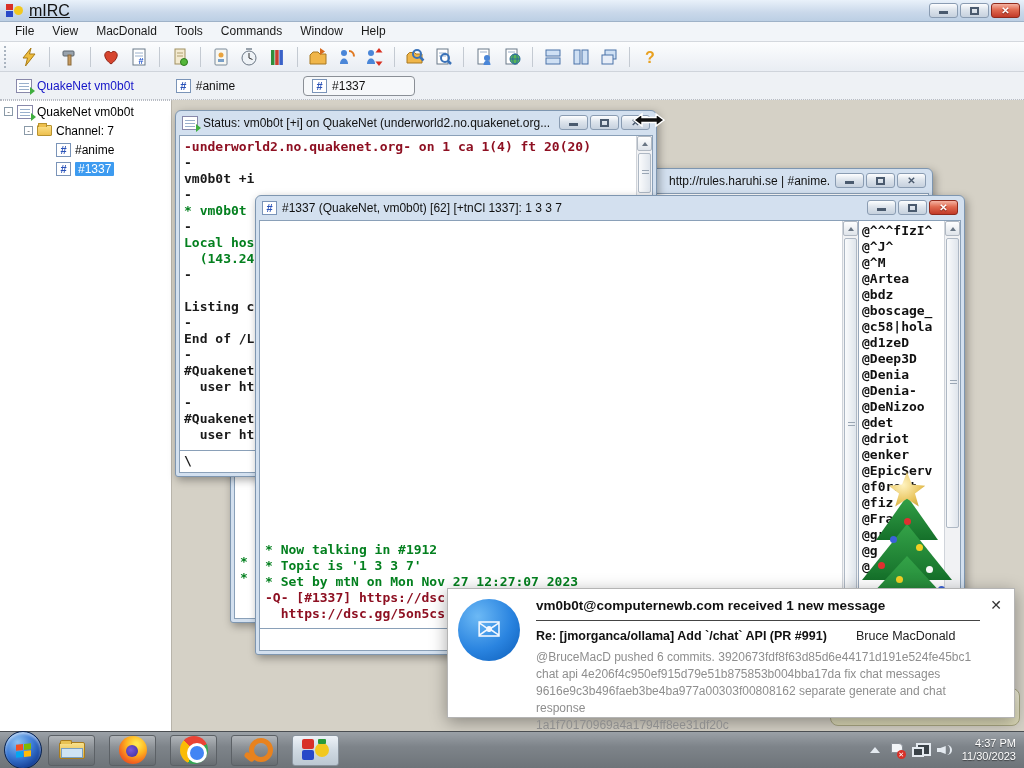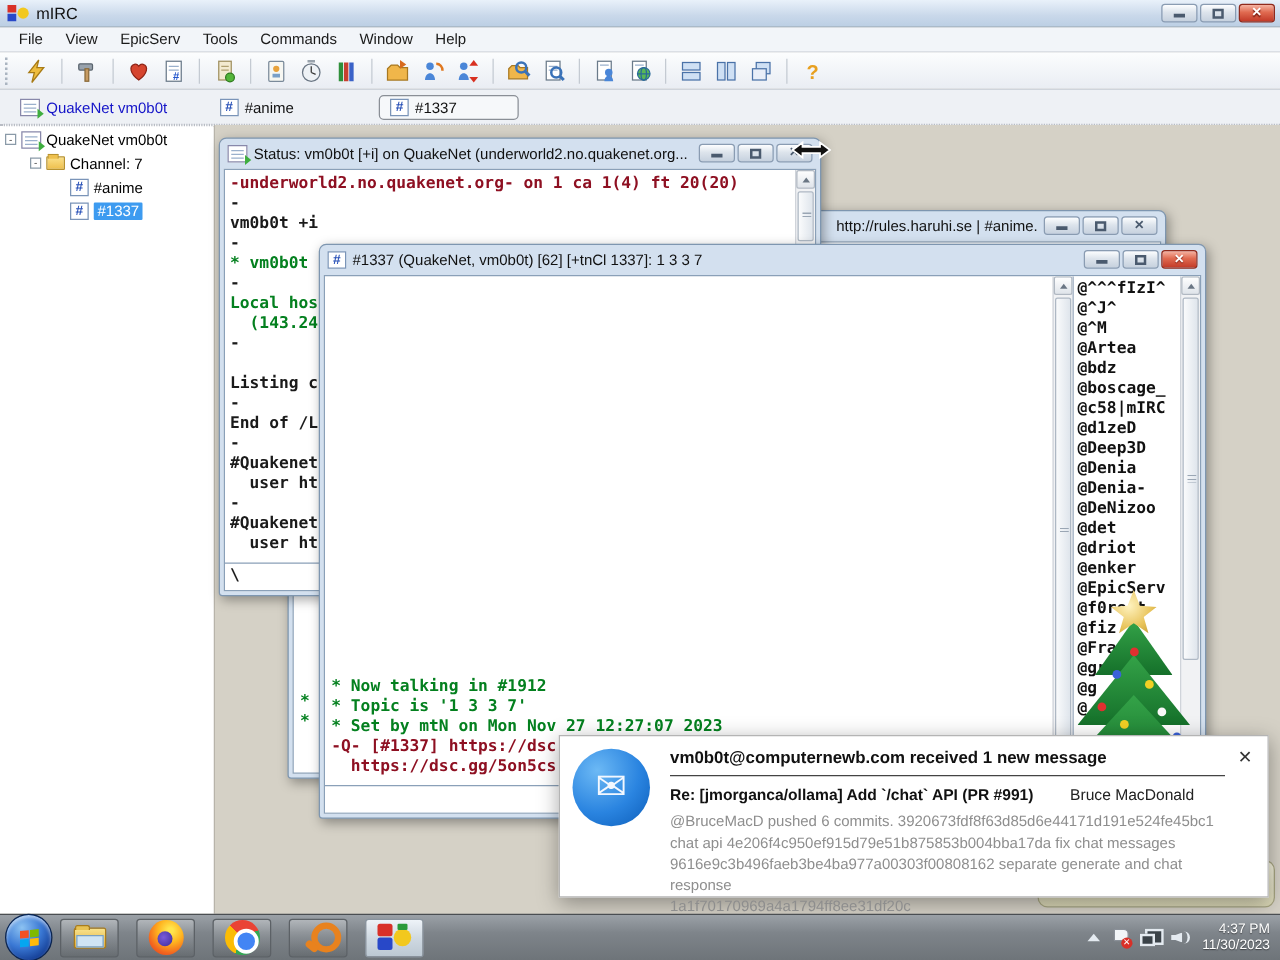--- a/index.html
+++ b/index.html
@@ -3,21 +3,21 @@
 <meta charset="utf-8">
 <style>
   * { margin:0; padding:0; box-sizing:border-box; }
   html,body { width:1024px; height:768px; overflow:hidden; font-family:"Liberation Sans", sans-serif; }
   .screen { position:relative; width:1024px; height:768px; background:#d5d1c6; overflow:hidden; }
 
   
   .main-titlebar { position:absolute; left:0; top:0; width:1024px; height:22px;
     background:linear-gradient(#e9f1fa,#c9d8ea 60%,#bccfe4); border-bottom:1px solid #9fb2c8;
     display:flex; align-items:center; padding:0 6px; gap:6px; }
-  .main-title { font-size:13px; color:#111; }
+  .main-title { font-size:16px; color:#111;text-decoration:underline; }
   .capbtns { position:absolute; right:4px; top:3px; display:flex; gap:2px; }
   .cbtn { width:29px; height:15px; border:1px solid #8a9cb2; border-radius:3px;
     background:linear-gradient(#fdfeff,#dde4ec 45%,#c6d1de); position:relative; }
   .cbtn .g-min { position:absolute; left:9px; bottom:3px; width:9px; height:3px; background:#4a5a6e; }
   .cbtn .g-max { position:absolute; left:9px; top:3px; width:9px; height:8px; border:2px solid #4a5a6e; }
   .cbtn .g-x { position:absolute; width:100%; text-align:center; top:0px; font-size:10px; font-weight:bold; color:#4a5a6e; line-height:14px;}
   .cbtn.red { background:linear-gradient(#f5b3a2,#e06a50 45%,#c23a28); border-color:#8f2a1c; }
   .cbtn.red .g-x { color:#fff; text-shadow:0 1px 1px #7a1a10; }
 
   .menubar { position:absolute; left:0; top:22px; width:1024px; height:20px; background:#f2f5f9;
@@ -220,21 +220,21 @@
         </span>
       <span class="cbtn red">
           <span class="g-x">✕</span>
         </span>
     </span>
   </div>
 
   <div class="menubar">
     <span class="menu-item">File</span>
     <span class="menu-item">View</span>
-    <span class="menu-item">EpicServ</span>
+    <span class="menu-item">MacDonald</span>
     <span class="menu-item">Tools</span>
     <span class="menu-item">Commands</span>
     <span class="menu-item">Window</span>
     <span class="menu-item">Help</span>
   </div>
 
   <div class="toolbar">
     <span class="grip"></span>
     <span class="tb-icon">
         <svg viewBox="0 0 20 20">
@@ -531,21 +531,21 @@
         <span class="sthumb" style="top:17px; bottom:17px; height:auto"></span>
       </div>
       <div class="nicklist">
 
       <div class="nick">@^^^fIzI^</div>
           <div class="nick">@^J^</div>
           <div class="nick">@^M</div>
           <div class="nick">@Artea</div>
           <div class="nick">@bdz</div>
           <div class="nick">@boscage_</div>
-          <div class="nick">@c58|mIRC</div>
+          <div class="nick">@c58|hola</div>
           <div class="nick">@d1zeD</div>
           <div class="nick">@Deep3D</div>
           <div class="nick">@Denia</div>
           <div class="nick">@Denia-</div>
           <div class="nick">@DeNizoo</div>
           <div class="nick">@det</div>
           <div class="nick">@driot</div>
           <div class="nick">@enker</div>
           <div class="nick">@EpicServ</div>
           <div class="nick">@f0rest</div>

